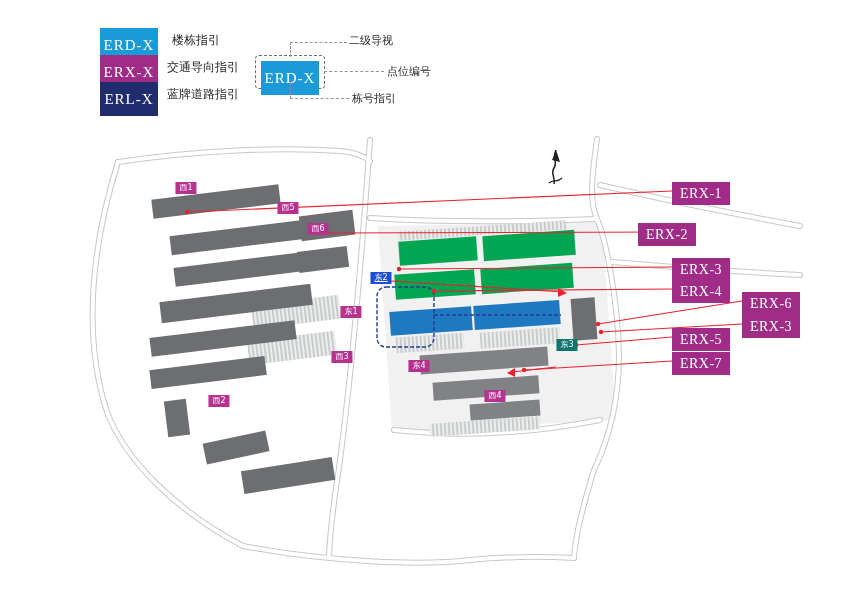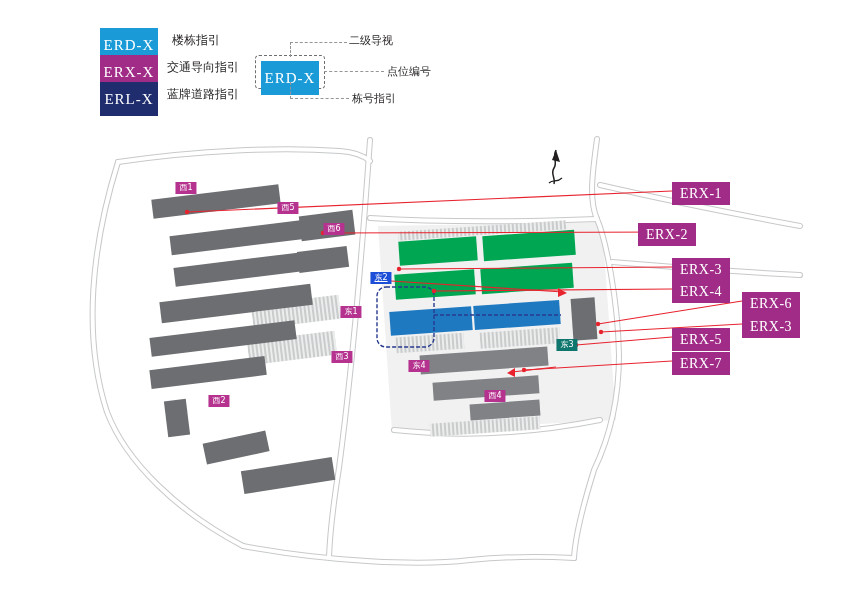--- a/index.html
+++ b/index.html
@@ -173,21 +173,21 @@
   <div class="erx" style="left:638px;top:223px">ERX-2</div>
   <div class="erx" style="left:672px;top:258px">ERX-3</div>
   <div class="erx" style="left:672px;top:280px">ERX-4</div>
   <div class="erx" style="left:742px;top:292px">ERX-6</div>
   <div class="erx" style="left:742px;top:315px">ERX-3</div>
   <div class="erx" style="left:672px;top:328px">ERX-5</div>
   <div class="erx" style="left:672px;top:352px">ERX-7</div>
 
   <div class="marker" style="left:186px;top:188px">西1</div>
   <div class="marker" style="left:288px;top:208px">西5</div>
-  <div class="marker" style="left:334px;top:229px">西6</div>
+  <div class="marker" style="left:318px;top:229px">西6</div>
   <div class="marker marker--green" style="left:381px;top:278px">东2</div>
   <div class="marker" style="left:351px;top:312px">东1</div>
   <div class="marker" style="left:342px;top:357px">西3</div>
   <div class="marker" style="left:219px;top:401px">西2</div>
   <div class="marker marker--red" style="left:567px;top:345px">东3</div>
   <div class="marker" style="left:495px;top:396px">西4</div>
   <div class="marker" style="left:419px;top:366px">东4</div>
 
 </div>
 

